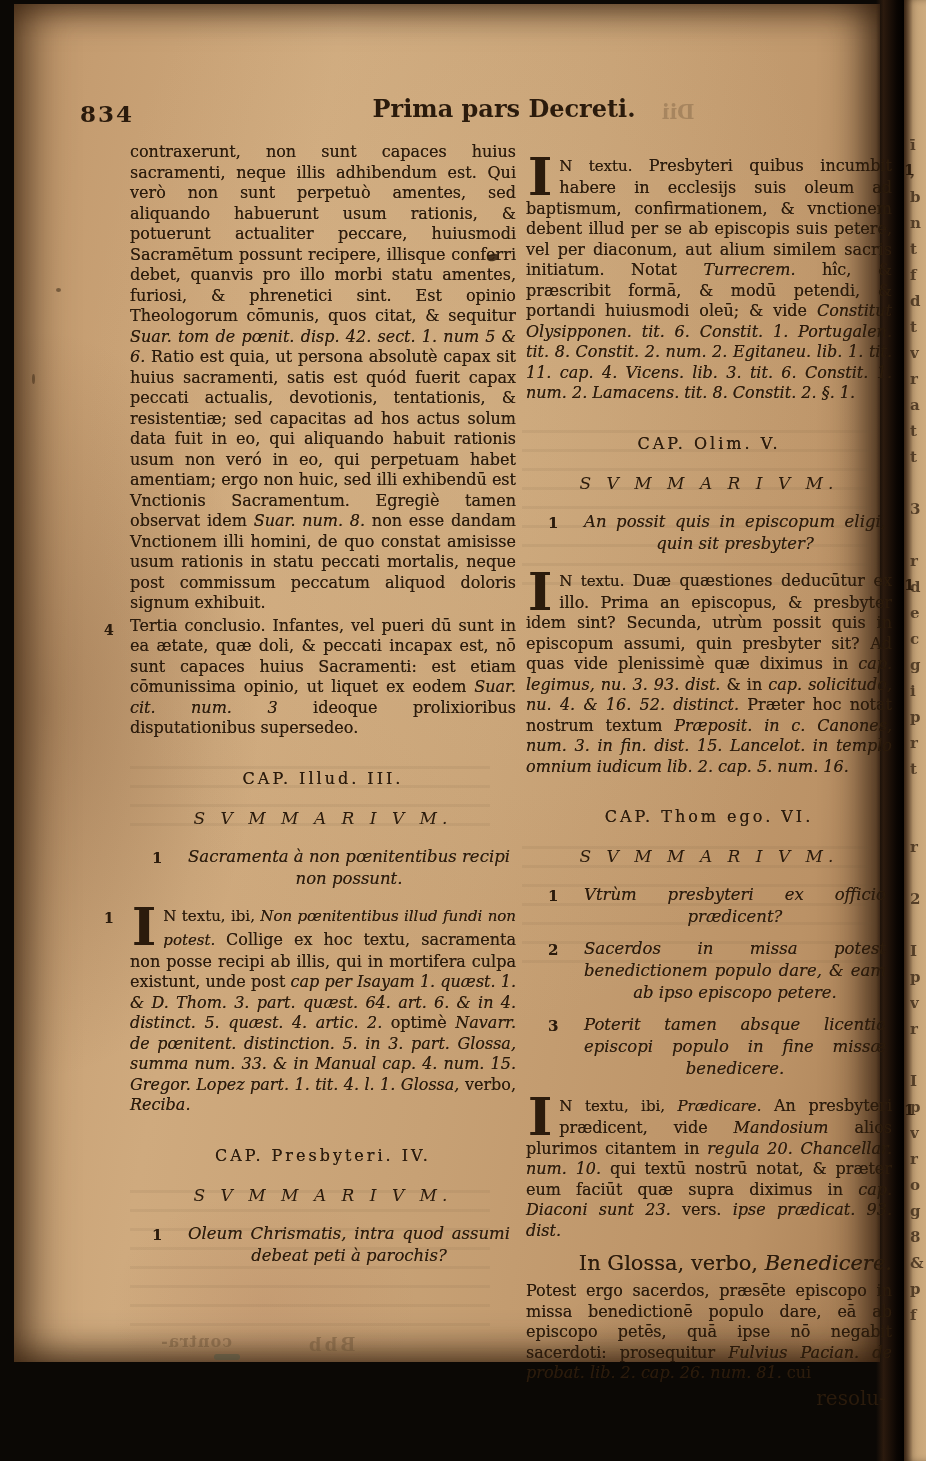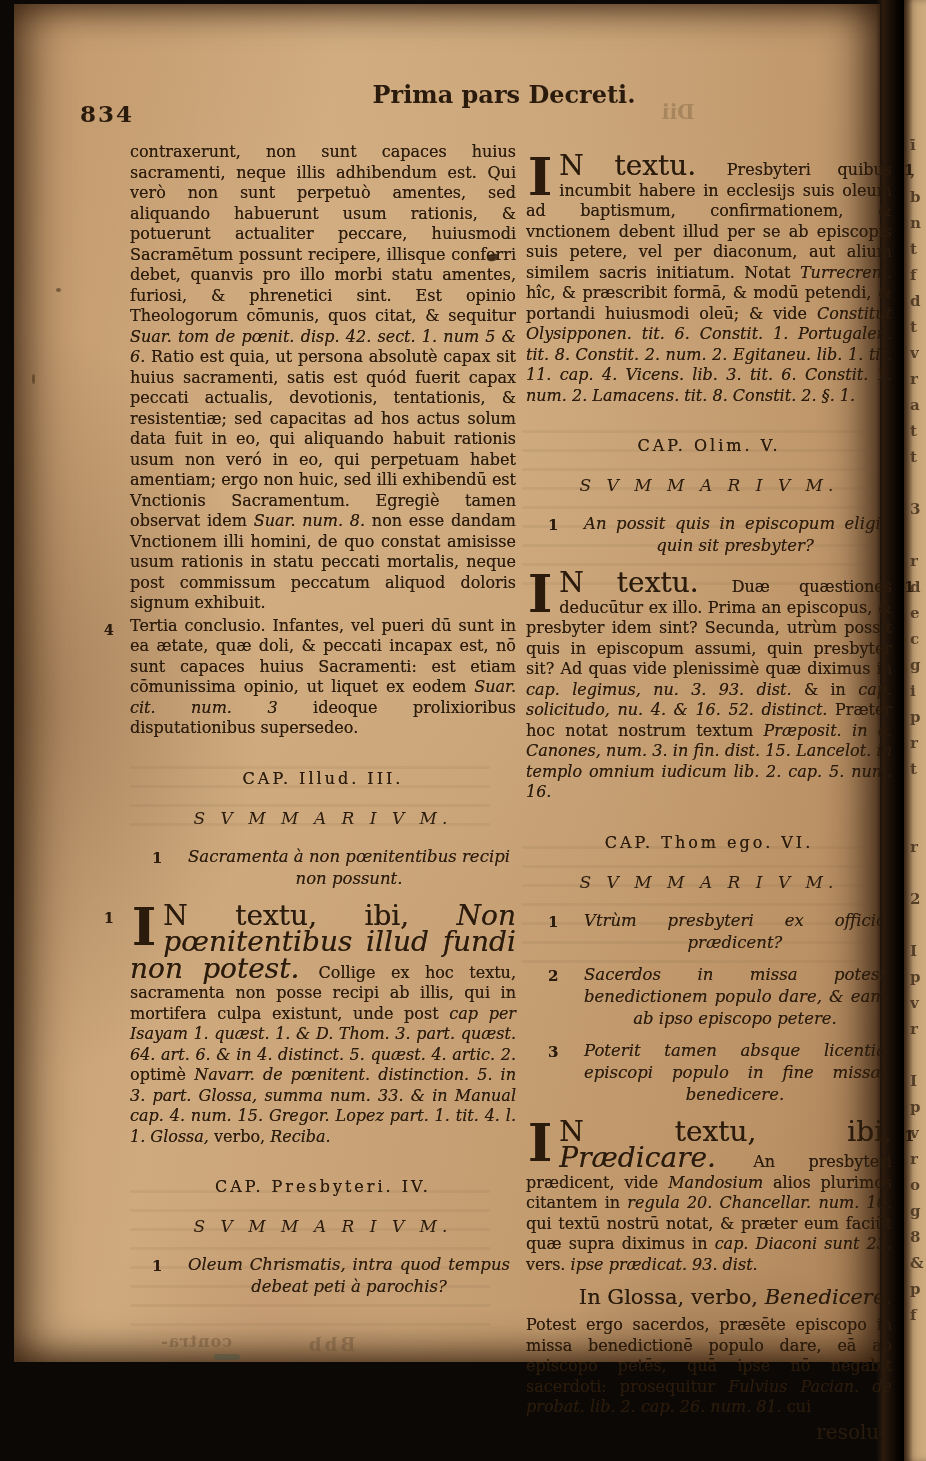--- a/index.html
+++ b/index.html
@@ -18,40 +18,40 @@
                 inset 0 -28px 38px -22px rgba(45,25,10,.75);}
   .gutter{position:absolute;left:876px;top:0;width:30px;height:1461px;
     background:linear-gradient(90deg, rgba(43,26,13,0), #2b1a0e 25%, #0a0502 70%, #000);}
   .facing{position:absolute;left:904px;top:0;width:22px;height:1461px;
     background:linear-gradient(90deg,#6b4e33,#c4a276 40%,#cdab7f);
     box-shadow:inset 8px 0 10px -4px rgba(30,15,5,.8);}
   .edge-text{position:absolute;left:6px;top:132px;width:18px;font-size:15px;font-weight:bold;
     line-height:26px;color:#44301c;opacity:.85;white-space:pre-line;overflow:hidden;height:1300px;}
 
   .pagenum{position:absolute;left:66px;top:96px;font-size:23px;font-weight:bold;letter-spacing:2px;}
-  .running-header{position:absolute;left:280px;top:76px;width:420px;text-align:center;
+  .running-header{position:absolute;left:280px;top:90px;width:420px;text-align:center;
     font-size:24px;font-weight:bold;}
   .mirror{position:absolute;transform:scaleX(-1);color:#6d5438;opacity:.5;font-weight:bold;}
   .header-ghost{left:648px;top:96px;font-size:20px;opacity:.35;}
   .sig-ghost{left:292px;top:1330px;font-size:18px;letter-spacing:3px;}
   .catch-ghost{left:146px;top:1328px;font-size:16px;letter-spacing:1px;}
 
   .ghost{position:absolute;z-index:1;opacity:.55;filter:blur(.7px);
     background:repeating-linear-gradient(to bottom, rgba(105,85,58,.17) 0 3px, transparent 3px 19px);}
 
   .col{position:absolute;z-index:2;}
   .col-left{left:116px;top:138px;width:386px;}
   .col-right{left:512px;top:136px;width:366px;}
 
   .body{font-size:16px;line-height:20.5px;text-align:justify;margin:0;
         text-shadow:0 0 .5px rgba(43,27,12,.7);}
   .para{margin-bottom:2px;}
   .rel{position:relative;}
   .it{font-style:italic;}
-  .lead{font-size:28px;line-height:24px;}
+  .lead{font-size:15px;line-height:24px;}
   .dropcap{float:left;font-size:52px;line-height:40px;font-weight:bold;padding:3px 7px 0 2px;}
 
   .cap{font-size:16px;font-weight:normal;text-align:center;letter-spacing:3px;
        margin:30px 0 8px 0;text-shadow:0 0 .6px rgba(43,27,12,.8);}
   .summ{font-size:17px;font-weight:normal;font-style:italic;text-align:center;letter-spacing:5px;
        margin:20px 0 18px 0;}
   .item{position:relative;padding:0 6px 0 58px;font-size:16.5px;line-height:22px;
        text-align:justify;text-align-last:center;margin:0 0 10px 0;
        text-shadow:0 0 .5px rgba(43,27,12,.6);}
   .item-n{position:absolute;left:22px;top:1px;font-weight:bold;font-size:15px;font-style:normal;}
@@ -101,21 +101,21 @@
         <span class="mn mn-left">1</span>
         <span class="dropcap">I</span>
         <span><span class="lead">N textu, ibi, </span><span class="lead it">Non pœnitentibus illud fundi non potest. </span><span>Collige ex hoc textu, sacramenta non posse recipi ab illis, qui in mortifera culpa existunt, unde post </span><span class="it">cap per Isayam 1. quæst. 1. &amp; D. Thom. 3. part. quæst. 64. art. 6. &amp; in 4. distinct. 5. quæst. 4. artic. 2.</span><span> optimè </span><span class="it">Navarr. de pœnitent. distinction. 5. in 3. part. Glossa, summa num. 33. &amp; in Manual cap. 4. num. 15. Gregor. Lopez part. 1. tit. 4. l. 1. Glossa,</span><span> verbo, </span><span class="it">Reciba.</span></span>
       </p>
 
       <h2 class="cap">CAP. Presbyteri. IV.</h2>
       <h3 class="summ">S V M M A R I V M.</h3>
 
       <div class="item rel">
         <span class="item-n">1</span>
-        <span><span class="it">Oleum Chrismatis, intra quod tempus debeat peti à parochis?</span></span>
+        <span><span class="it">Oleum Chrismatis, intra quod assumi debeat peti à parochis?</span></span>
       </div>
     </div>
 
     <div class="col col-right">
 
       <p class="body para drop rel">
         <span class="mn mn-right">1</span>
         <span class="dropcap">I</span>
         <span><span class="lead">N textu. </span><span>Presbyteri quibus incumbit habere in ecclesijs suis oleum ad baptismum, confirmationem, &amp; vnctionem debent illud per se ab episcopis suis petere, vel per diaconum, aut alium similem sacris initiatum. Notat </span><span class="it">Turrecrem.</span><span> hîc, &amp; præscribit formā, &amp; modū petendi, &amp; portandi huiusmodi oleū; &amp; vide </span><span class="it">Constitut Olysipponen. tit. 6. Constit. 1. Portugalen. tit. 8. Constit. 2. num. 2. Egitaneu. lib. 1. tit. 11. cap. 4. Vicens. lib. 3. tit. 6. Constit. 1. num. 2. Lamacens. tit. 8. Constit. 2. §. 1.</span></span>
       </p>

